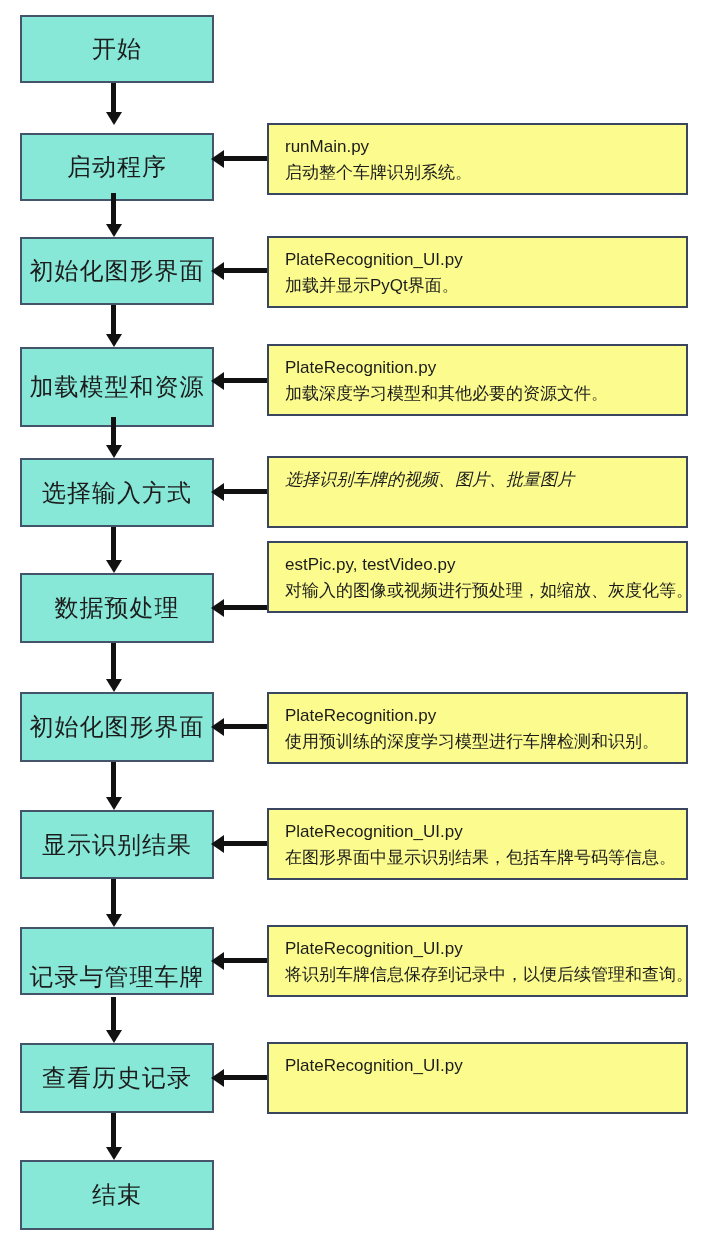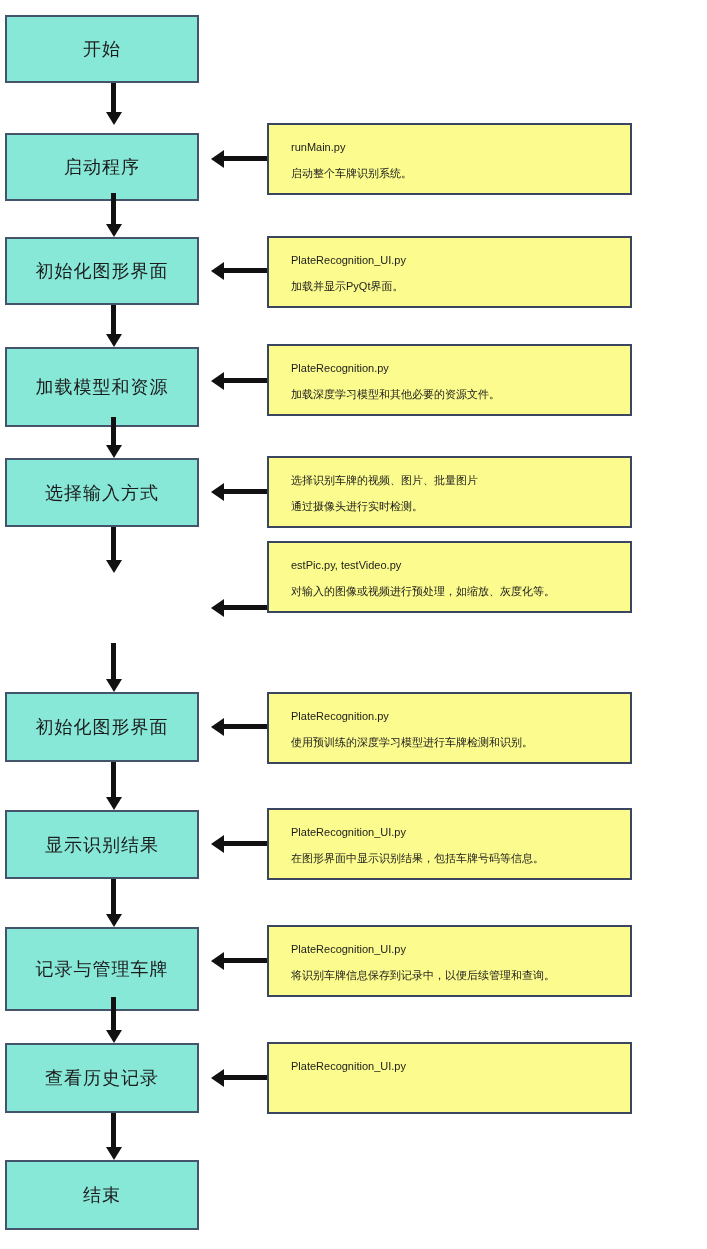--- a/index.html
+++ b/index.html
@@ -7,40 +7,40 @@
   body { font-family: "Liberation Sans", "DejaVu Sans", sans-serif; }
   .canvas {
     position: relative;
     width: 707px;
     height: 1249px;
     background: var(--bg, #ffffff);
     overflow: hidden;
   }
   .step {
     position: absolute;
-    left: 5px;
+    left: 20px;
     width: 194px;
     background: var(--step-fill, #87E8D8);
     border: 2px solid var(--step-border, #44546A);
     display: flex;
     align-items: center;
     justify-content: center;
-    font-size: 18px;
+    font-size: 24px;
     letter-spacing: 1px;
     color: var(--text, #1C1C1C);
   }
   .note {
     position: absolute;
     left: 267px;
-    width: 365px;
+    width: 421px;
     height: 72px;
     background: var(--note-fill, #FBFB8E);
     border: 2px solid var(--note-border, #3A4560);
-    padding: 9px 8px 0 22px;
-    font-size: 11px;
+    padding: 9px 8px 0 16px;
+    font-size: 17px;
     line-height: 26px;
     color: var(--text, #1C1C1C);
     white-space: nowrap;
     overflow: hidden;
   }
   .note div { display: block; }
   .varrow { position: absolute; left: 106px; width: 16px; }
   .varrow .stem {
     position: absolute; top: 0; bottom: 11px; left: 5px; width: 5px;
     background: var(--arrow, #111111);
@@ -76,27 +76,30 @@
     </div>
   <div class="step" style="top:237px;height:68px;text-align:right;">
       <span>初始化图形界面</span>
     </div>
   <div class="step" style="top:347px;height:80px;">
       <span>加载模型和资源</span>
     </div>
   <div class="step" style="top:458px;height:69px;">
       <span>选择输入方式</span>
     </div>
+  <div class="step" style="top:573px;height:70px;">
+      <span>数据预处理</span>
+    </div>
   <div class="step" style="top:692px;height:70px;">
       <span>初始化图形界面</span>
     </div>
   <div class="step" style="top:810px;height:69px;">
       <span>显示识别结果</span>
     </div>
-  <div class="step" style="top:927px;height:84px;">
+  <div class="step" style="top:927px;height:68px;align-items:flex-end;">
       <span>记录与管理车牌</span>
     </div>
   <div class="step" style="top:1043px;height:70px;">
       <span>查看历史记录</span>
     </div>
   <div class="step" style="top:1160px;height:70px;align-items:center;">
       <span>结束</span>
     </div>
 
   <div class="varrow" style="top:83px;height:42px;">
@@ -145,23 +148,22 @@
       <div>启动整个车牌识别系统。</div>
     </div>
   <div class="note" style="top:236px;">
       <div>PlateRecognition_UI.py</div>
       <div>加载并显示PyQt界面。</div>
     </div>
   <div class="note" style="top:344px;">
       <div>PlateRecognition.py</div>
       <div>加载深度学习模型和其他必要的资源文件。</div>
     </div>
-  <div class="note" style="top:456px;">
+  <div class="note" style="top:456px;font-style:italic;">
       <div>选择识别车牌的视频、图片、批量图片</div>
-      <div>通过摄像头进行实时检测。</div>
     </div>
   <div class="note" style="top:541px;">
       <div>estPic.py, testVideo.py</div>
       <div>对输入的图像或视频进行预处理，如缩放、灰度化等。</div>
     </div>
   <div class="note" style="top:692px;">
       <div>PlateRecognition.py</div>
       <div>使用预训练的深度学习模型进行车牌检测和识别。</div>
     </div>
   <div class="note" style="top:808px;">

